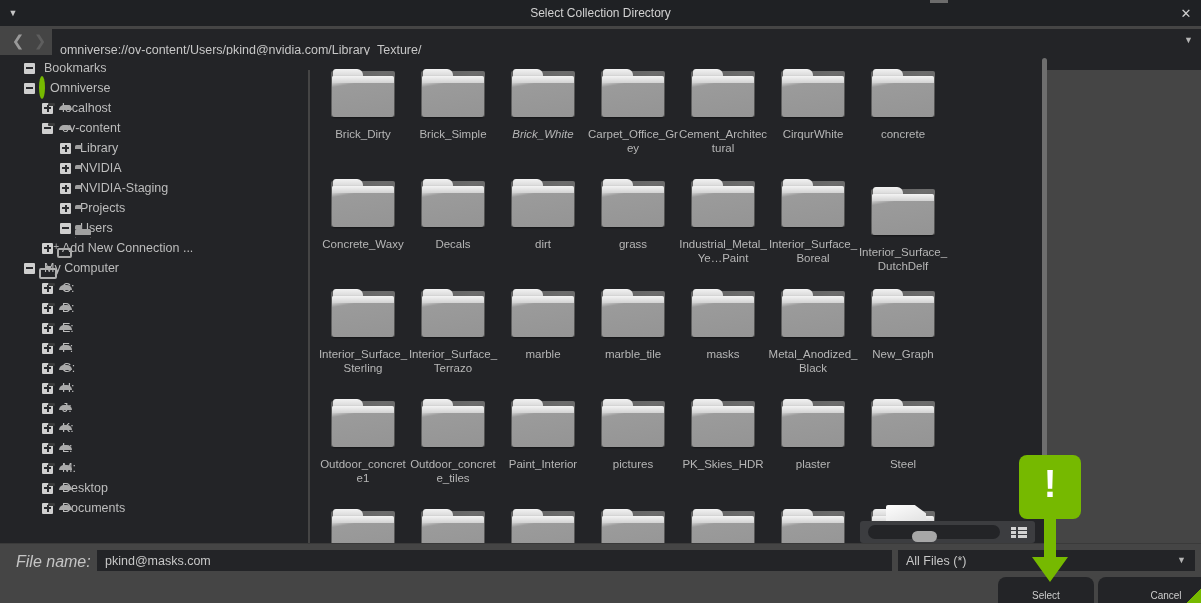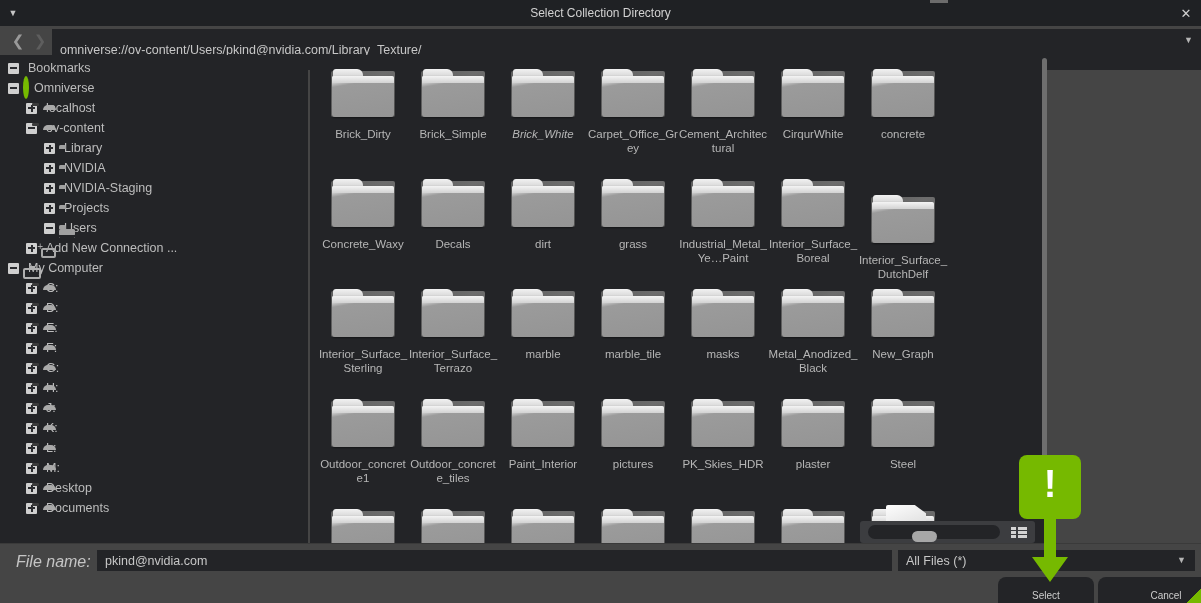--- a/index.html
+++ b/index.html
@@ -29,21 +29,21 @@
   .navbtn.fwd{color:#5e5e5e;}
   .pathfield{position:absolute;left:52px;top:29px;width:1149px;height:41px;
              background:#232427;display:flex;align-items:center;}
   .pathtext{color:#c7c7c7;font-size:12.5px;padding-left:8px;}
   .path-caret{position:absolute;right:8px;top:6px;color:#b5b5b5;font-size:9px;}
 
   
   .sidebar{position:absolute;left:0;top:55px;width:308px;height:488px;
            background:#232427;overflow:hidden;}
   .side-edge{position:absolute;left:0;top:55px;width:2px;height:488px;background:#3a3b3e;}
-  .tree{padding-top:3px;}
+  .tree{padding-top:3px;padding-left:16px;}
   .row{height:20px;display:flex;align-items:center;white-space:nowrap;}
   .lbl{color:#bdbdbd;font-size:12.5px;margin-left:5px;}
 
   .exp{width:11px;height:11px;flex:0 0 11px;position:relative;
        background:#cfcfcf;border-radius:1px;margin-right:4px;}
   .exp::before{content:"";position:absolute;left:2px;top:4.5px;width:7px;height:2px;background:#2a2b2e;}
   .exp.plus::after{content:"";position:absolute;left:4.5px;top:2px;width:2px;height:7px;background:#2a2b2e;}
 
   
   .ico{flex:0 0 auto;position:relative;}
@@ -386,21 +386,21 @@
           <div class="name">Industrial_Metal_Ye…Paint</div>
         </div>
         <div class="cell" style="left: 458px; top: 120px;">
           <div class="folder3d">
             <div class="f-back"></div>
             <div class="f-tab"></div>
             <div class="f-body"></div>
           </div>
           <div class="name">Interior_Surface_Boreal</div>
         </div>
-        <div class="cell" style="left: 548px; top: 136px;">
+        <div class="cell" style="left: 548px; top: 128px;">
           <div class="folder3d">
             <div class="f-back"></div>
             <div class="f-tab"></div>
             <div class="f-body"></div>
           </div>
           <div class="name">Interior_Surface_DutchDelf</div>
         </div>
         <div class="cell" style="left: 8px; top: 230px;">
           <div class="folder3d">
             <div class="f-back"></div>
@@ -590,21 +590,21 @@
       <span class="b" style="top:8px"></span>
         <span class="l" style="top:8px"></span>
     </div>
   </div>
 
   <div class="bottom">
     <div class="bline"></div>
   </div>
   <div class="fn-label">File name:</div>
   <div class="fn-input">
-    <span>pkind@nvidia.com</span>
+    <span>pkind@masks.com</span>
   </div>
   <div class="filter">
     <span class="t">All Files (*)</span>
     <span class="caret">▼</span>
   </div>
   <div class="btn select">Select</div>
   <div class="btn cancel">Cancel</div>
 
   <svg class="arrow" viewBox="0 0 40 67">
     <polygon points="14,0 26,0 26,42 38,42 20,67 2,42 14,42" fill="#76b900"></polygon>

